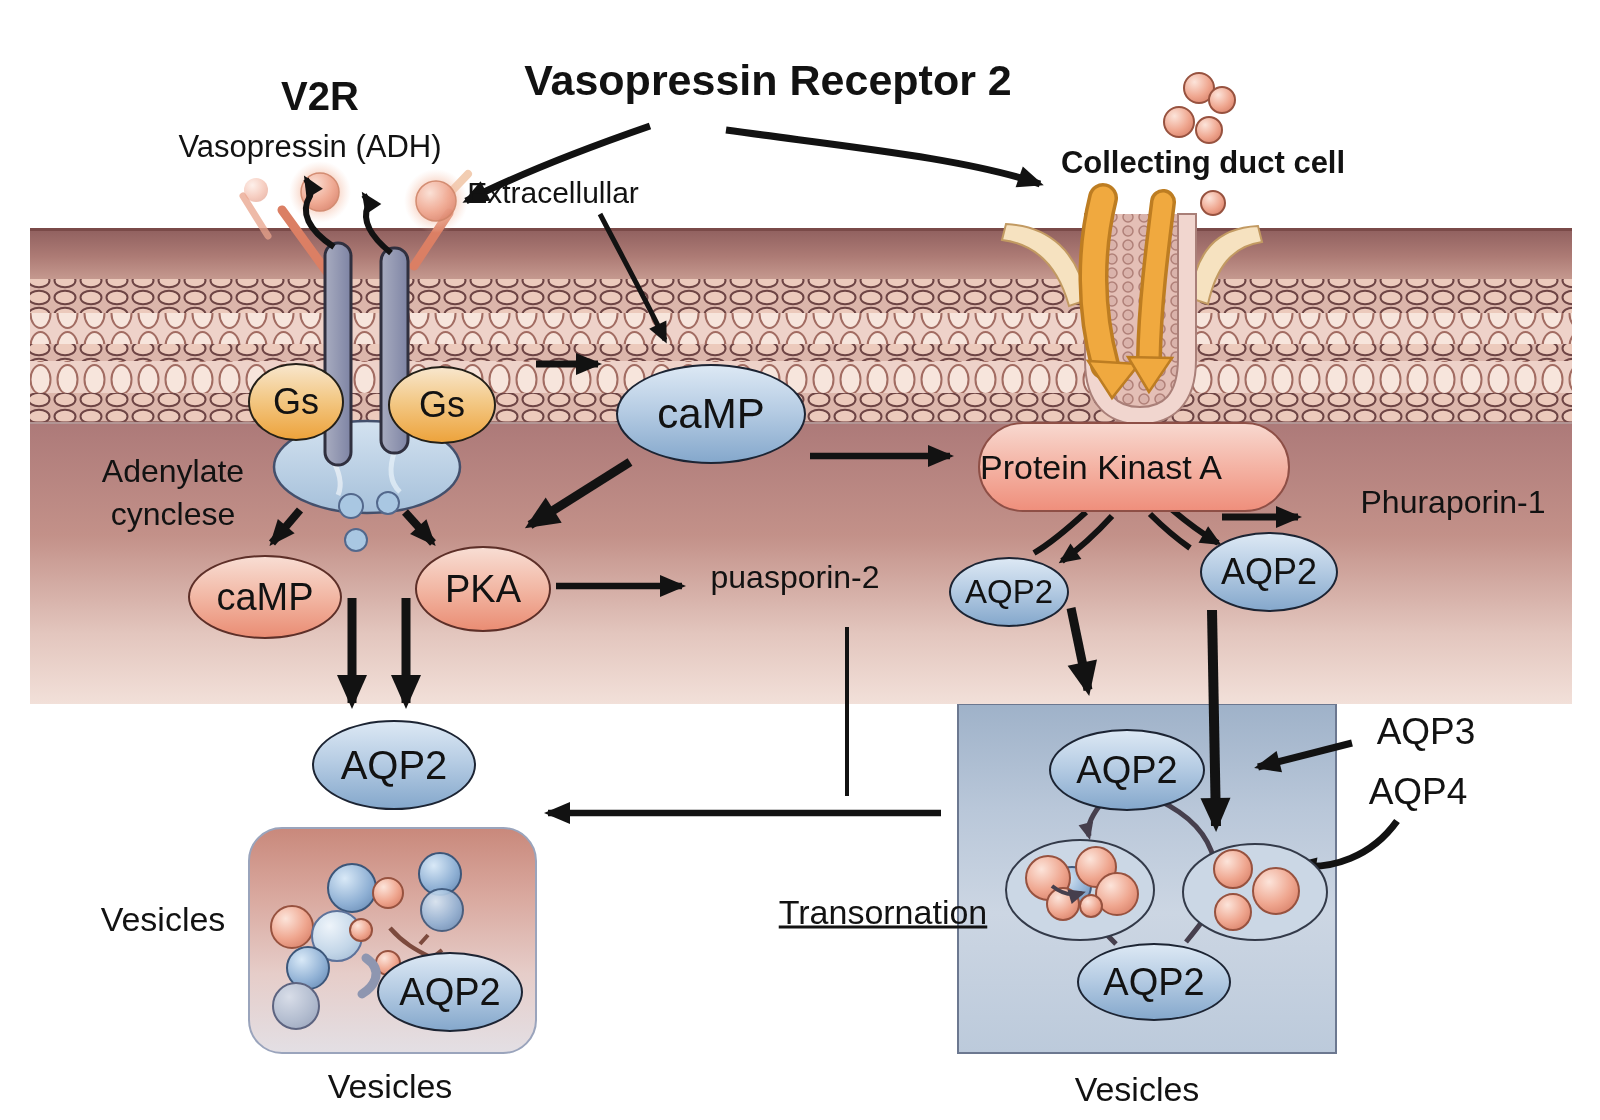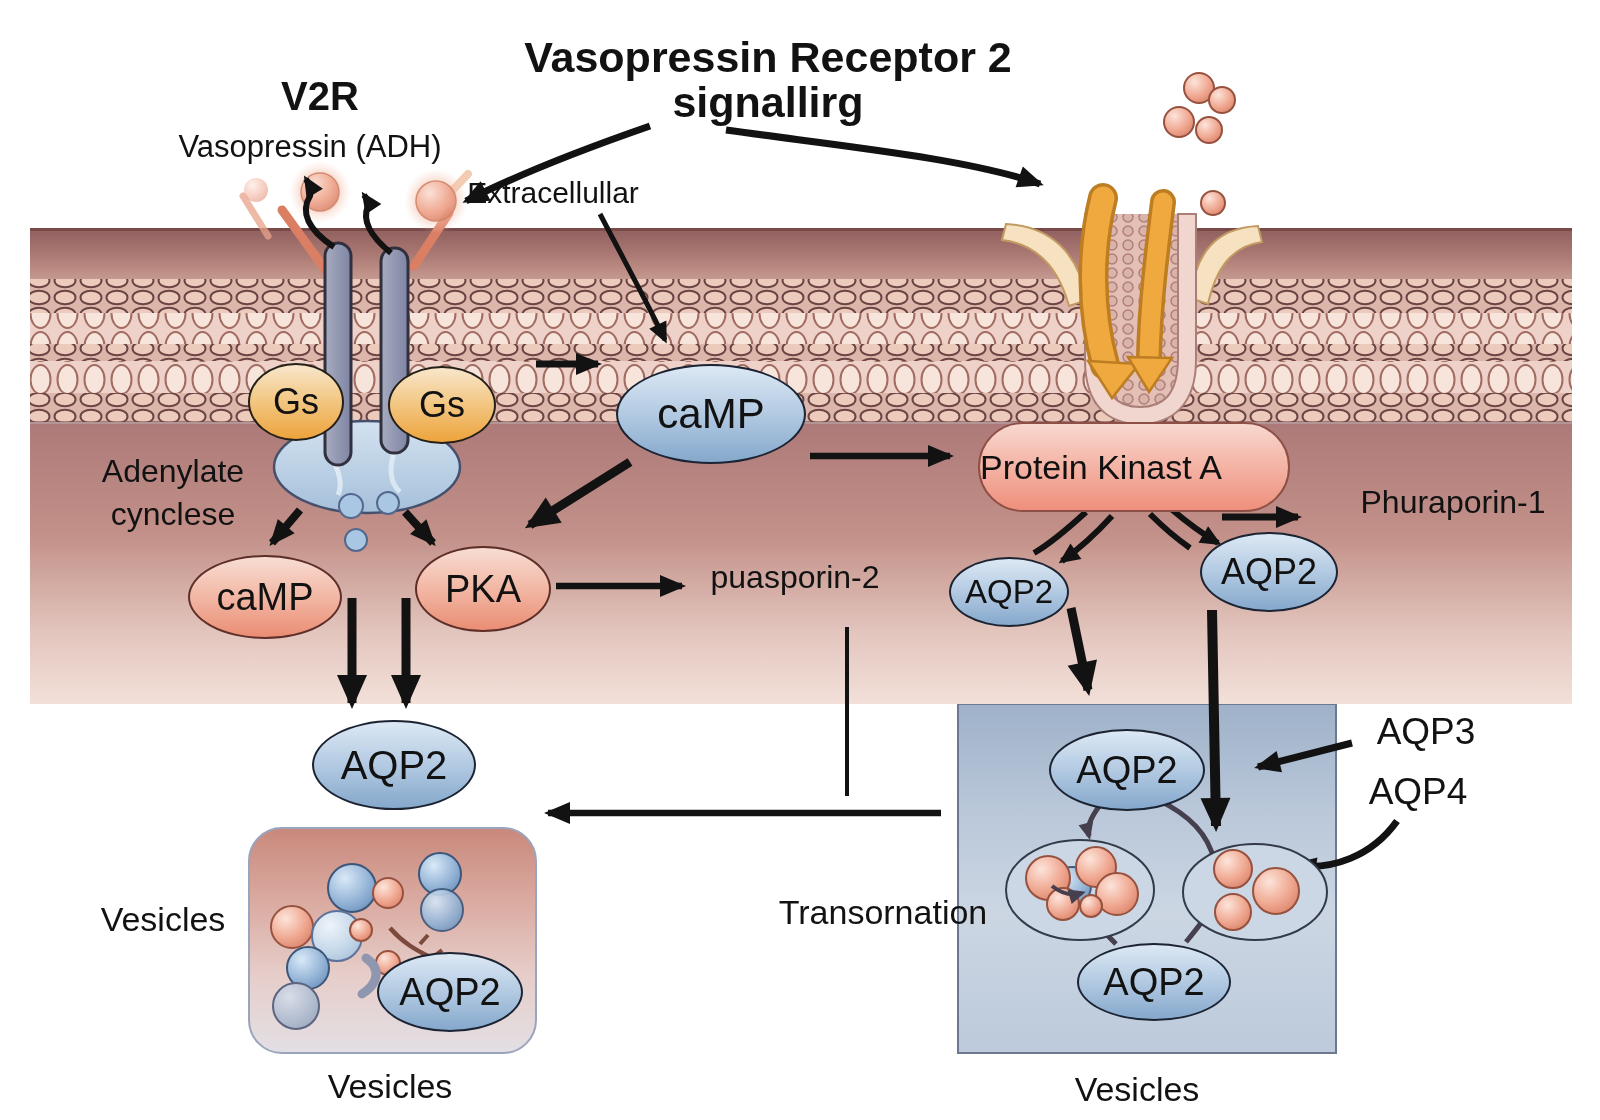--- a/index.html
+++ b/index.html
@@ -261,33 +261,33 @@
     </div>
   <div class="oval blueoval" style="left:1049px;top:729px;width:152px;height:78px;font-size:38px;">
       <span>AQP2</span>
     </div>
   <div class="oval blueoval" style="left:1077px;top:943px;width:150px;height:74px;font-size:38px;">
       <span>AQP2</span>
     </div>
 
   <div class="lbl b" style="left:736px;top:80px;font-size:43px;line-height:45px;margin-left:32px;">
     <span>Vasopressin Receptor 2</span>
-    <span>signallirg</span>
   </div>
   <div class="lbl b" style="left:320px;top:96px;font-size:40px;">V2R</div>
   <div class="lbl" style="left:310px;top:147px;font-size:31px;">Vasopressin (ADH)</div>
   <div class="lbl" style="left:553px;top:193px;font-size:30px;">Extracellullar</div>
+  <div class="lbl b" style="left:1203px;top:163px;font-size:31px;">Collecting duct cell</div>
   <div class="lbl" style="left:173px;top:493px;font-size:32px;line-height:43px;">
     <span>Adenylate</span>
     <span>cynclese</span>
   </div>
   <div class="lbl" style="left:795px;top:577px;font-size:32px;line-height:43px;">
     <span>puasporin-2</span>
   </div>
   <div class="lbl" style="left:1453px;top:502px;font-size:32px;">Phuraporin-1</div>
   <div class="lbl" style="left:1426px;top:732px;font-size:37px;">AQP3</div>
   <div class="lbl" style="left:1418px;top:792px;font-size:37px;">AQP4</div>
-  <div class="lbl" style="left:883px;top:912px;font-size:34px;">Transornation</div>
+  <div class="lbl" style="left:883px;top:912px;font-size:34px;text-decoration:underline;">Transornation</div>
   <div class="lbl" style="left:163px;top:919px;font-size:34px;">Vesicles</div>
   <div class="lbl" style="left:390px;top:1086px;font-size:34px;">Vesicles</div>
   <div class="lbl" style="left:1137px;top:1089px;font-size:34px;">Vesicles</div>
 
 </div>
 
 </body></html>

